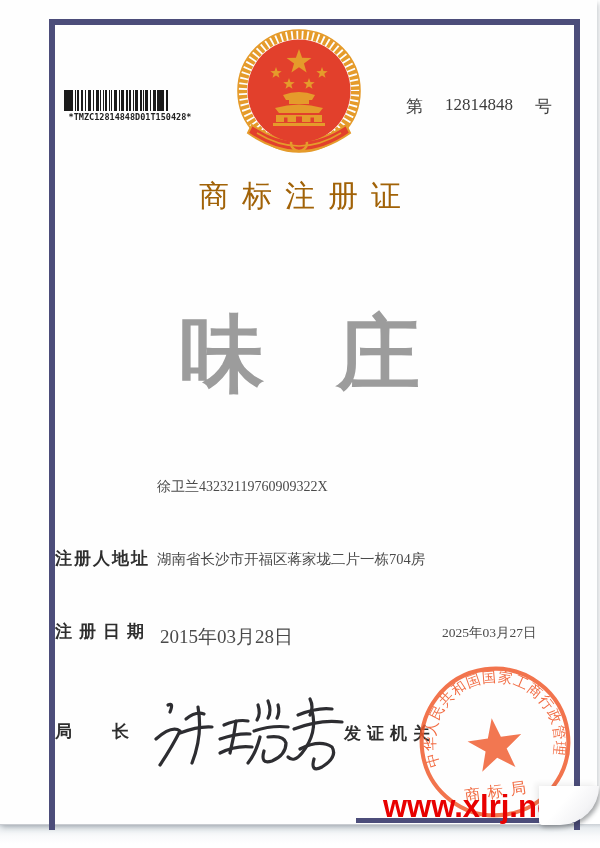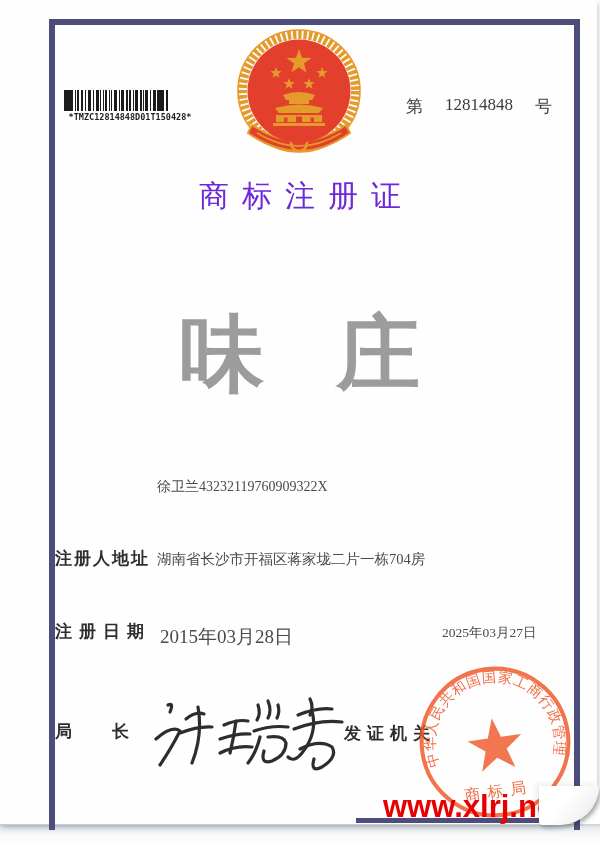--- a/index.html
+++ b/index.html
@@ -29,21 +29,21 @@
   
   .cert-no{position:absolute;left:406px;top:95px;width:146px;display:flex;z-index:3;
         justify-content:space-between;font-size:17px;color:#3b3b3b;}
   
   .emblem{position:absolute;left:228px;top:29px;width:142px;height:148px;z-index:3;}
   .em-red{fill:var(--emblem-red,#e2402c);}
   .em-gold{fill:var(--emblem-gold,#e59b2b);}
   .em-gstroke{stroke:var(--emblem-gold,#e59b2b);fill:none;}
   
   .title{position:absolute;left:0;top:176px;width:600px;text-align:center;z-index:3;
-        font-size:30px;color:#6d28d9;letter-spacing:13px;text-indent:13px;font-weight:500;}
+        font-size:30px;color:#a16207;letter-spacing:13px;text-indent:13px;font-weight:500;}
   
   .trademark{position:absolute;left:0;top:298px;width:600px;text-align:center;z-index:3;
         font-size:84px;color:var(--trademark-gray,#9c9c9c);letter-spacing:72px;text-indent:72px;
         font-weight:600;}
   
   .lbl{position:absolute;font-size:17px;font-weight:700;color:#2e2e2e;z-index:3;white-space:nowrap;}
   .val{position:absolute;font-size:14px;color:#4a4a4a;z-index:3;white-space:nowrap;text-align:right;}
   .lbl-registrant{left:55px;top:474px;letter-spacing:22px;}
   .val-registrant{left:157px;top:478px;}
   .lbl-address{left:55px;top:547px;letter-spacing:2px;}

